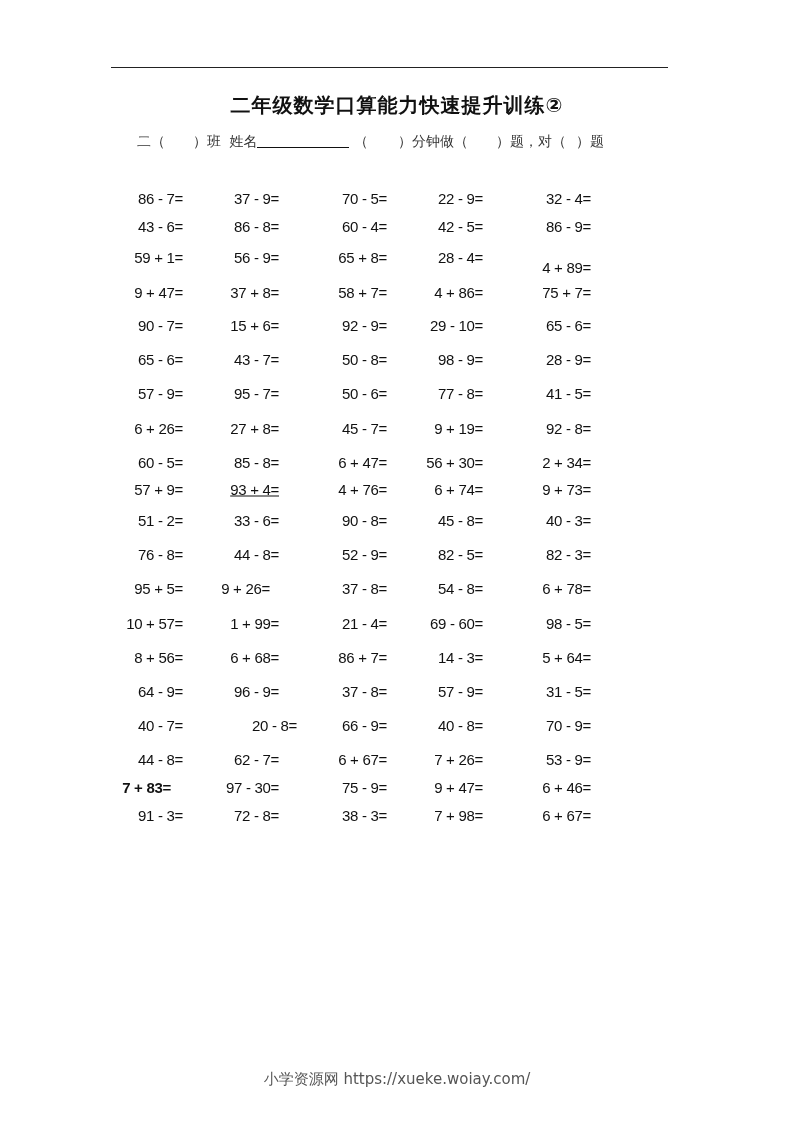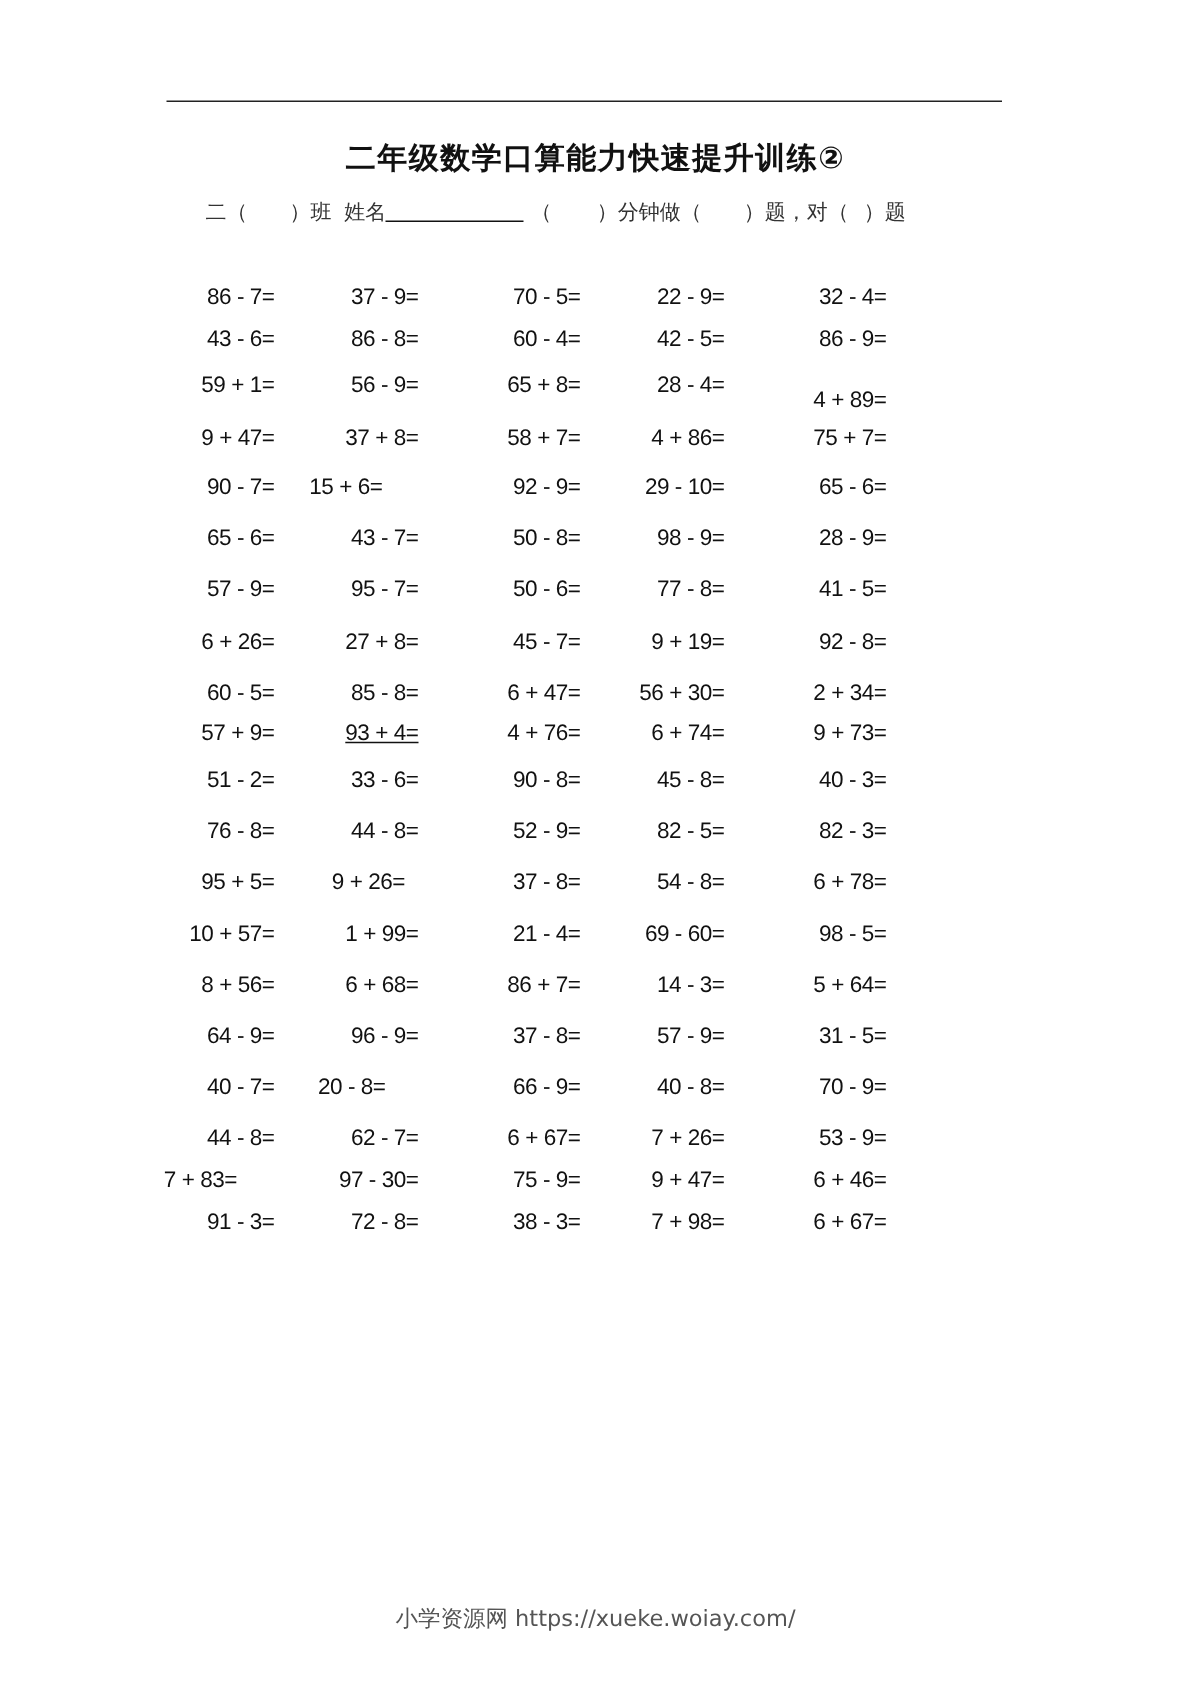--- a/index.html
+++ b/index.html
@@ -47,21 +47,21 @@
     <div class="problem" style="right: 515px; top: 257px;">56 - 9=</div>
     <div class="problem" style="right: 407px; top: 257px;">65 + 8=</div>
     <div class="problem" style="right: 311px; top: 257px;">28 - 4=</div>
     <div class="problem" style="right: 203px; top: 267px;">4 + 89=</div>
     <div class="problem" style="right: 611px; top: 292px;">9 + 47=</div>
     <div class="problem" style="right: 515px; top: 292px;">37 + 8=</div>
     <div class="problem" style="right: 407px; top: 292px;">58 + 7=</div>
     <div class="problem" style="right: 311px; top: 292px;">4 + 86=</div>
     <div class="problem" style="right: 203px; top: 292px;">75 + 7=</div>
     <div class="problem" style="right: 611px; top: 325px;">90 - 7=</div>
-    <div class="problem" style="right: 539px; top: 325px; margin-left: 41px;">15 + 6=</div>
+    <div class="problem" style="right: 515px; top: 325px; margin-left: 41px;">15 + 6=</div>
     <div class="problem" style="right: 407px; top: 325px;">92 - 9=</div>
     <div class="problem" style="right: 311px; top: 325px;">29 - 10=</div>
     <div class="problem" style="right: 203px; top: 325px;">65 - 6=</div>
     <div class="problem" style="right: 611px; top: 359px;">65 - 6=</div>
     <div class="problem" style="right: 515px; top: 359px;">43 - 7=</div>
     <div class="problem" style="right: 407px; top: 359px;">50 - 8=</div>
     <div class="problem" style="right: 311px; top: 359px;">98 - 9=</div>
     <div class="problem" style="right: 203px; top: 359px;">28 - 9=</div>
     <div class="problem" style="right: 611px; top: 393px;">57 - 9=</div>
     <div class="problem" style="right: 515px; top: 393px;">95 - 7=</div>
@@ -107,30 +107,30 @@
     <div class="problem" style="right: 515px; top: 657px;">6 + 68=</div>
     <div class="problem" style="right: 407px; top: 657px;">86 + 7=</div>
     <div class="problem" style="right: 311px; top: 657px;">14 - 3=</div>
     <div class="problem" style="right: 203px; top: 657px;">5 + 64=</div>
     <div class="problem" style="right: 611px; top: 691px;">64 - 9=</div>
     <div class="problem" style="right: 515px; top: 691px;">96 - 9=</div>
     <div class="problem" style="right: 407px; top: 691px;">37 - 8=</div>
     <div class="problem" style="right: 311px; top: 691px;">57 - 9=</div>
     <div class="problem" style="right: 203px; top: 691px;">31 - 5=</div>
     <div class="problem" style="right: 611px; top: 725px;">40 - 7=</div>
-    <div class="problem" style="right: 537px; top: 725px;">20 - 8=</div>
+    <div class="problem" style="right: 497px; top: 725px;">20 - 8=</div>
     <div class="problem" style="right: 407px; top: 725px;">66 - 9=</div>
     <div class="problem" style="right: 311px; top: 725px;">40 - 8=</div>
     <div class="problem" style="right: 203px; top: 725px;">70 - 9=</div>
     <div class="problem" style="right: 611px; top: 759px;">44 - 8=</div>
     <div class="problem" style="right: 515px; top: 759px;">62 - 7=</div>
     <div class="problem" style="right: 407px; top: 759px;">6 + 67=</div>
     <div class="problem" style="right: 311px; top: 759px;">7 + 26=</div>
     <div class="problem" style="right: 203px; top: 759px;">53 - 9=</div>
-    <div class="problem" style="right: 636px; top: 787px;">7 + 83=</div>
+    <div class="problem" style="right: 623px; top: 787px; font-weight: bold;">7 + 83=</div>
     <div class="problem" style="right: 515px; top: 787px;">97 - 30=</div>
     <div class="problem" style="right: 407px; top: 787px;">75 - 9=</div>
     <div class="problem" style="right: 311px; top: 787px;">9 + 47=</div>
     <div class="problem" style="right: 203px; top: 787px; text-align: right;">6 + 46=</div>
     <div class="problem" style="right: 611px; top: 815px;">91 - 3=</div>
     <div class="problem" style="right: 515px; top: 815px;">72 - 8=</div>
     <div class="problem" style="right: 407px; top: 815px;">38 - 3=</div>
     <div class="problem" style="right: 311px; top: 815px;">7 + 98=</div>
     <div class="problem" style="right: 203px; top: 815px;">6 + 67=</div>
   </div>

